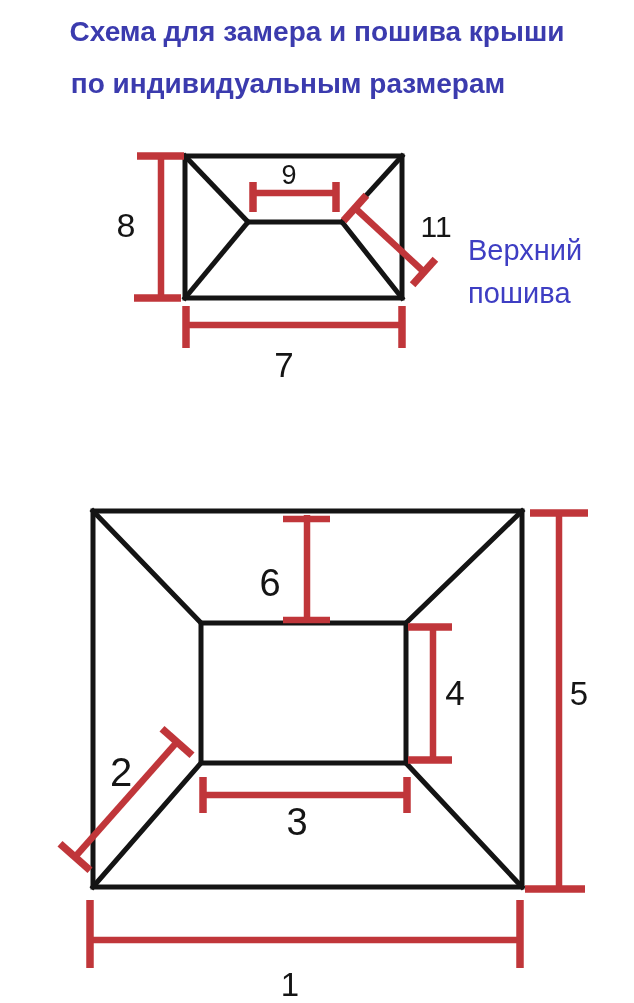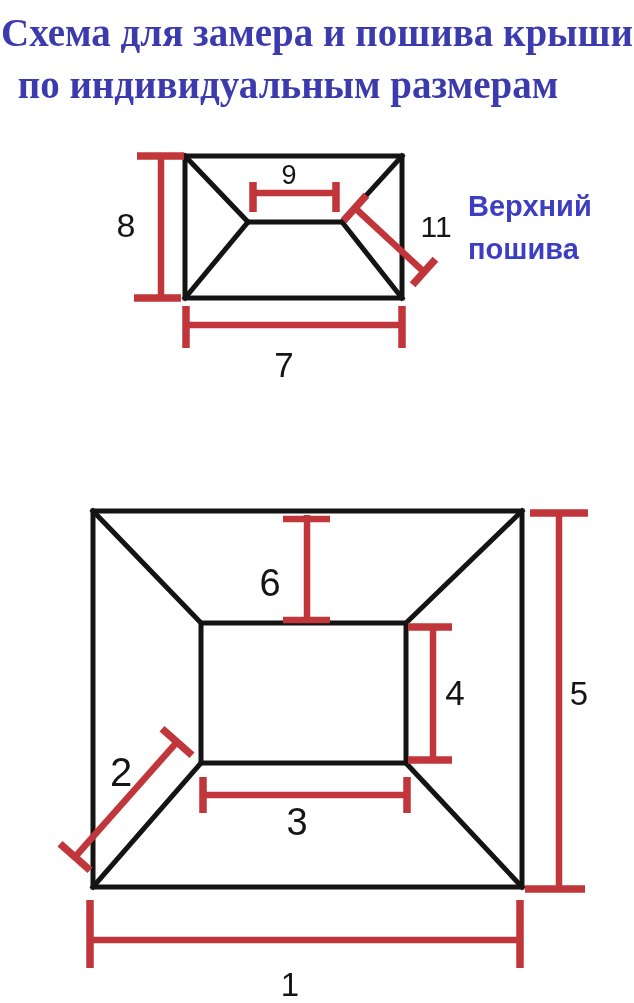--- a/index.html
+++ b/index.html
@@ -11,27 +11,27 @@
   }
   svg.lines { position:absolute; left:0; top:0; width:634px; height:1003px; }
   .bk { stroke:var(--line-black,#141414); stroke-width:5; fill:none; stroke-linecap:square; }
   .rd { stroke:var(--dim-red,#c0363a); stroke-width:6.5; fill:none; stroke-linecap:butt; }
   .rd-cap { stroke-width:7.5; }
   .num {
     position:absolute; transform:translate(-50%,-50%);
     color:#151515; line-height:1; white-space:nowrap;
   }
   .blue {
-    position:absolute; font-weight:bold; white-space:nowrap;
-    color:var(--label-blue,#3f3fc0); line-height:1;
+    position:absolute; font-weight:normal; white-space:nowrap;
+    color:var(--label-blue,#3f3fc0); line-height:1;margin-top:44px;
   }
   .title-line {
     position:absolute; transform:translate(-50%,-50%);
     font-weight:bold; white-space:nowrap;
-    color:var(--title-blue,#3b3bac); font-size:39px; line-height:1;font-family:Liberation Serif, serif;
+    color:var(--title-blue,#3b3bac); font-size:28px; line-height:1;
   }
   .centered { transform:translate(-50%,-50%); }
   .v-centered { transform:translateY(-50%); }
 </style>
 </head>
 <body>
 
 <div class="stage">
 
   <svg class="lines" viewBox="0 0 634 1003">

